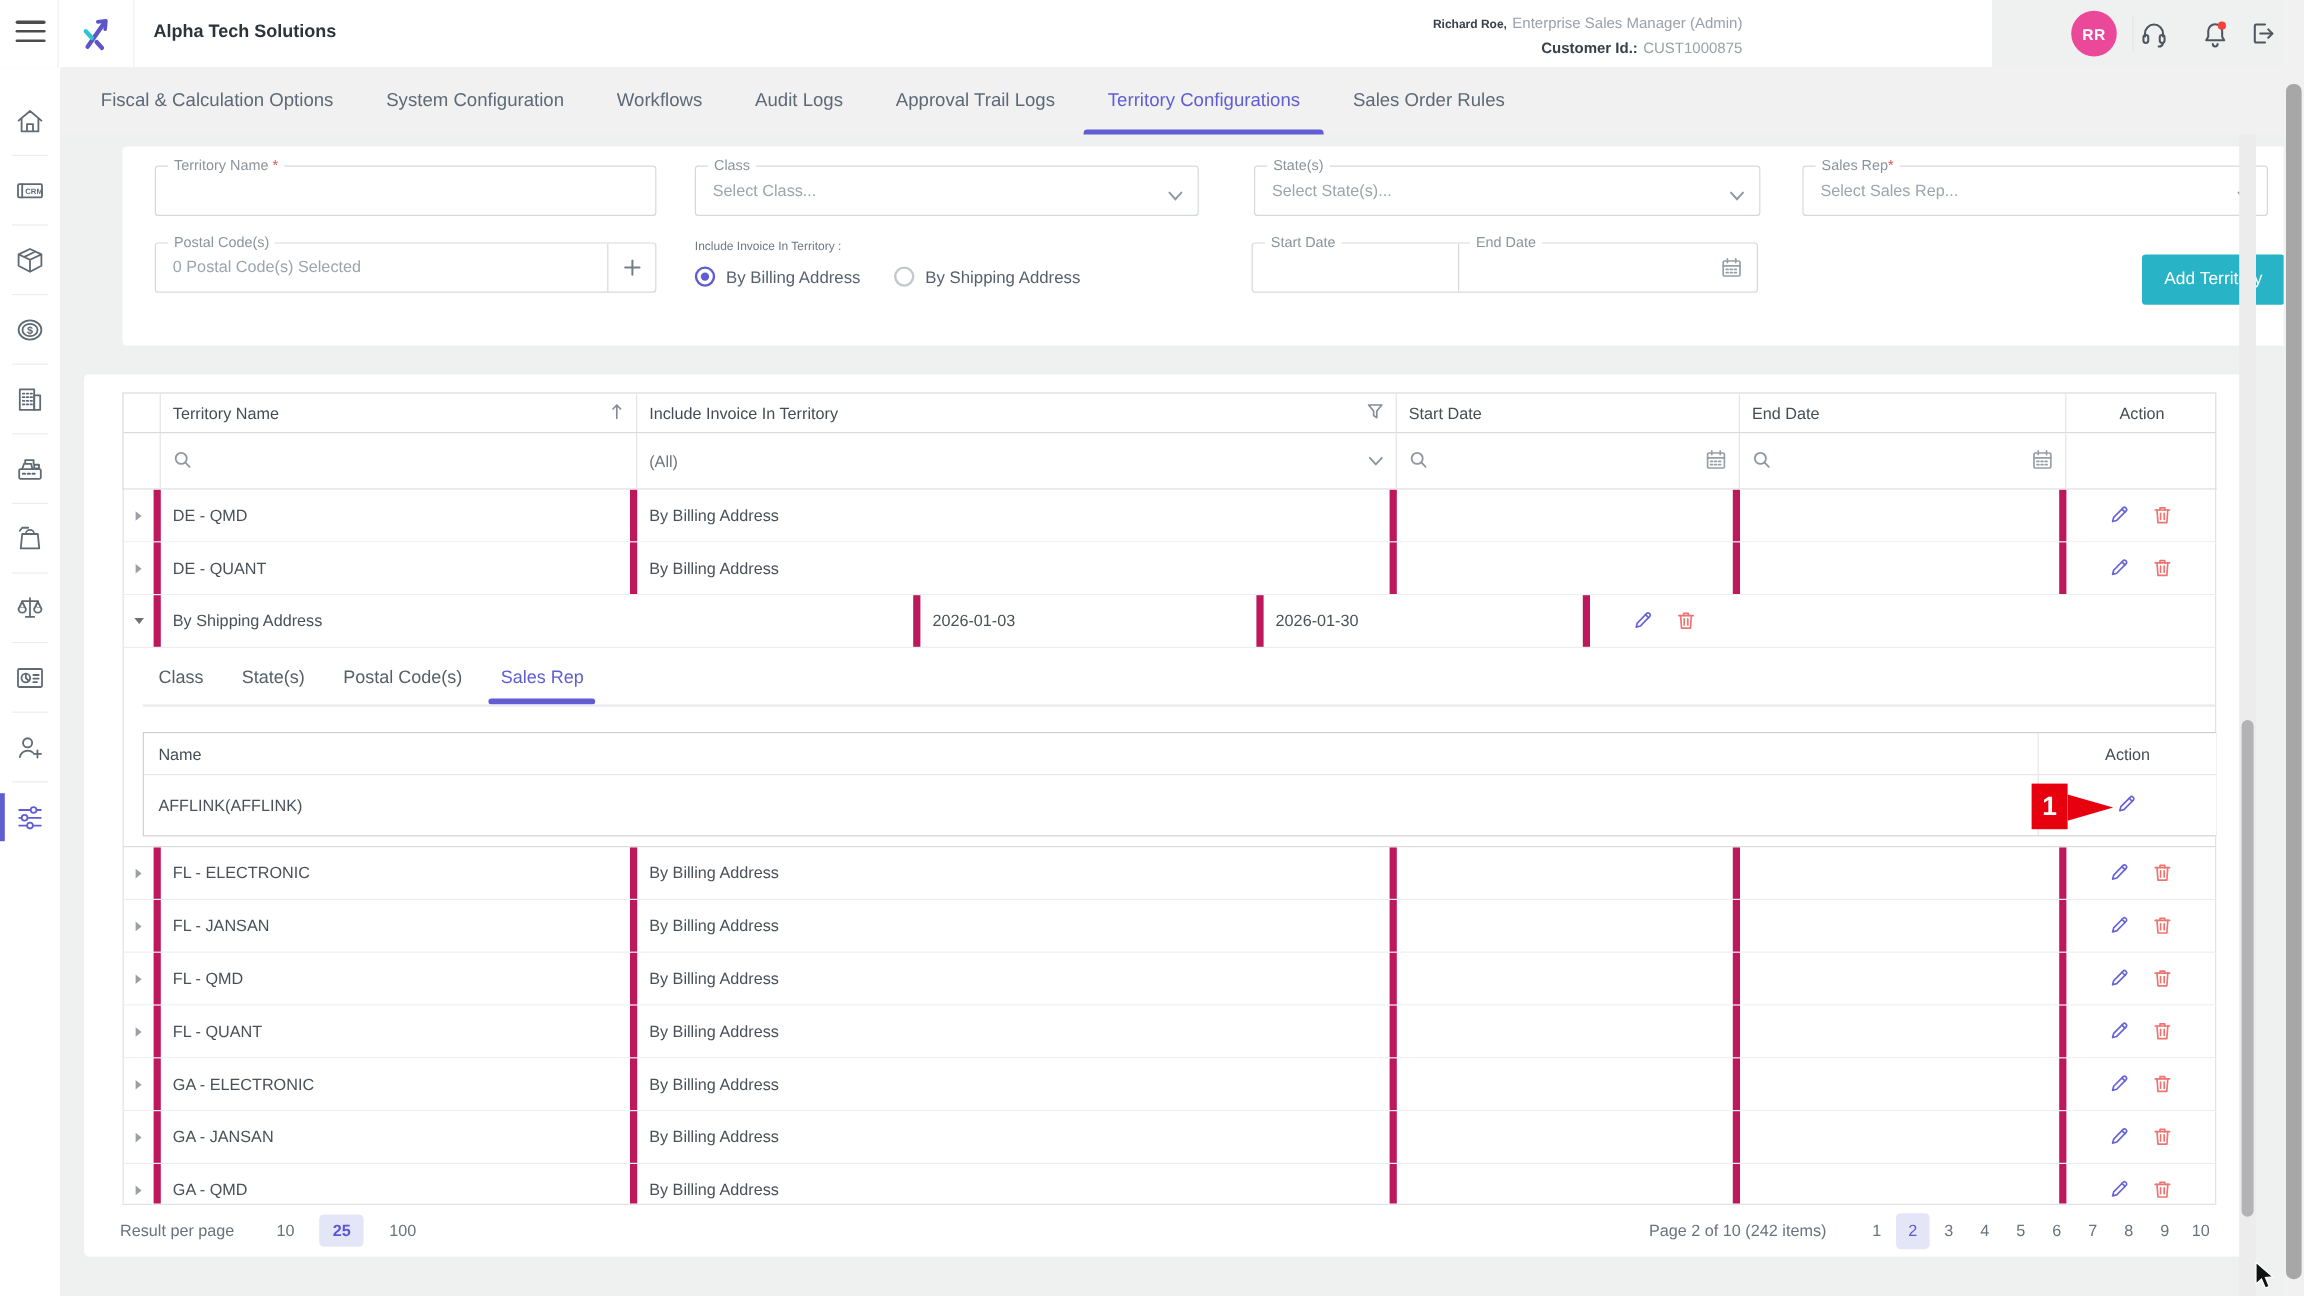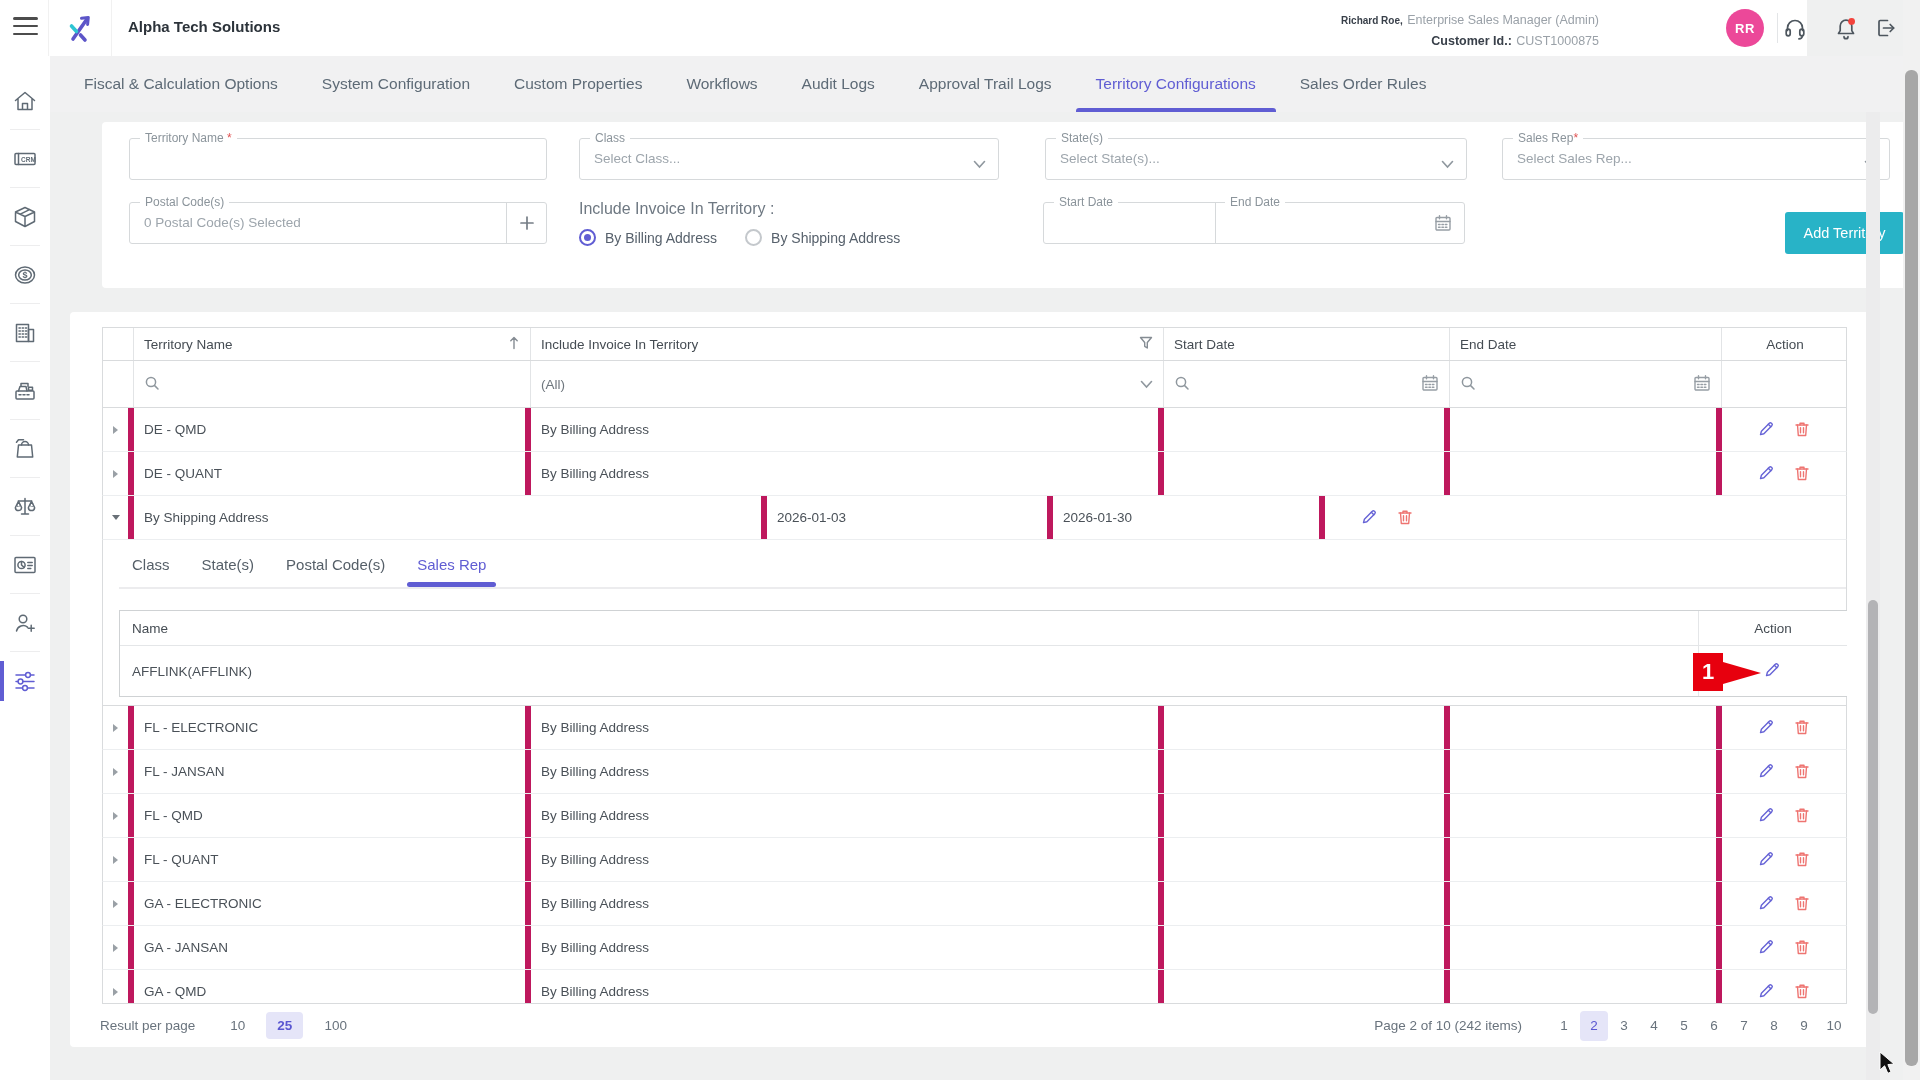--- a/index.html
+++ b/index.html
@@ -1,21 +1,21 @@
 <!DOCTYPE html>
 <html><head>
 <meta charset="utf-8">
 <style>
   * { margin:0; padding:0; box-sizing:border-box; }
   html,body { width:1920px; height:1080px; }
   body { font-family:"Liberation Sans","DejaVu Sans",sans-serif; background:#eff0f0; }
   .screen { position:relative; width:1920px; height:1080px; overflow:hidden; background:#eff0f0; }
 
   
-  .topbar { position:absolute; left:0; top:0; width:1807px; height:56px; background:#fff; z-index:20; }
+  .topbar { position:absolute; left:0; top:0; width:1660px; height:56px; background:#fff; z-index:20; }
   .hamburger { position:absolute; left:13px; top:17px; width:25px; height:22px; cursor:pointer; }
   .hamburger span { display:block; height:2.6px; background:#4c4c4c; border-radius:2px; margin-bottom:5.2px; }
   .logo-box { position:absolute; left:48px; top:0; width:64px; height:56px; border-left:1px solid #f1f1f1; border-right:1px solid #f1f1f1; display:flex; align-items:center; justify-content:center; }
   .company { position:absolute; left:128px; top:18px; font-size:15px; font-weight:bold; color:#2c333a; }
   .user-text { position:absolute; right:208px; top:9px; text-align:right; line-height:19px; white-space:nowrap; }
   .uname { font-size:10px; font-weight:bold; color:#39404a; }
   .urole { font-size:12.5px; color:#9aa1a8; }
   .cid-label { font-size:12.5px; font-weight:bold; color:#39404a; }
   .cid-value { font-size:12.5px; color:#9aa1a8; }
   .avatar { position:absolute; left:1726px; top:9px; width:38px; height:38px; border-radius:50%; background:#ec4899; color:#fff; font-size:13px; font-weight:bold; display:flex; align-items:center; justify-content:center; letter-spacing:.5px; cursor:pointer; }
@@ -48,21 +48,21 @@
   .fvalue { position:absolute; left:14px; top:0; line-height:40px; font-size:13.5px; color:#9da5ac; white-space:nowrap; }
   .chev { position:absolute; right:12px; top:16px; width:13px; height:9px; }
   .chev svg, .filter-chev svg { width:13px; height:9px; fill:none; stroke:#8f979e; stroke-width:1.6; stroke-linecap:round; }
   .plus-seg { position:absolute; right:0; top:0; width:40px; height:100%; border-left:1px solid #d6d9db; display:flex; align-items:center; justify-content:center; cursor:pointer; }
   .plus-seg svg { width:14px; height:14px; stroke:#767e86; stroke-width:1.7; stroke-linecap:round; }
   .date-div { position:absolute; left:171px; top:0; bottom:0; width:1px; background:#d6d9db; }
   .flabel.end-lbl { left:181px; }
   .cal-btn { position:absolute; right:10px; top:11px; width:20px; height:20px; cursor:pointer; }
   .cal-btn svg, .filter-cal svg { width:18px; height:18px; fill:none; stroke:#979ea5; stroke-width:1.4; stroke-linecap:round; }
   .inv-group { position:absolute; left:477px; top:78px; }
-  .inv-label { font-size:16px; color:#6e7882; margin-bottom:11px; }
+  .inv-label { font-size:10px; color:#6e7882; margin-bottom:11px; }
   .radio-row { display:flex; align-items:center; gap:28px; }
   .radio { display:flex; align-items:center; gap:9px; font-size:14px; color:#57616c; cursor:pointer; }
   .rdot { width:17px; height:17px; border-radius:50%; border:2px solid #c4c8cc; position:relative; flex:none; }
   .radio.selected .rdot { border-color:#605dd3; }
   .radio.selected .rdot::after { content:""; position:absolute; inset:3px; border-radius:50%; background:#605dd3; }
   .add-btn { position:absolute; left:1683px; top:90px; width:119px; height:42px; background:#28b3c7; color:#fff; font-size:14.5px; border:none; border-radius:3px; display:flex; align-items:center; justify-content:center; cursor:pointer; }
 
   
   .grid-card { position:absolute; left:20px; top:200px; width:1808px; height:735px; background:#fff; border-radius:4px; }
   .grid { position:absolute; left:32px; top:15px; width:1745px; }
@@ -251,21 +251,20 @@
           <circle cx="16" cy="7" r="2.4" fill="#fff"></circle>
           <circle cx="8.5" cy="13.5" r="2.4" fill="#fff"></circle>
           <circle cx="13" cy="20" r="2.4" fill="#fff"></circle>
         </svg>
       </div>
     </aside>
 
   <nav class="tabbar" id="tabbar">
       <div class="tab">Fiscal &amp; Calculation Options</div>
       <div class="tab">System Configuration</div>
-      <div class="tab">Custom Properties</div>
       <div class="tab">Workflows</div>
       <div class="tab">Audit Logs</div>
       <div class="tab">Approval Trail Logs</div>
       <div class="tab active">Territory Configurations</div>
       <div class="tab">Sales Order Rules</div>
     </nav>
 
   <main class="content">
 
     <section class="form-card">

